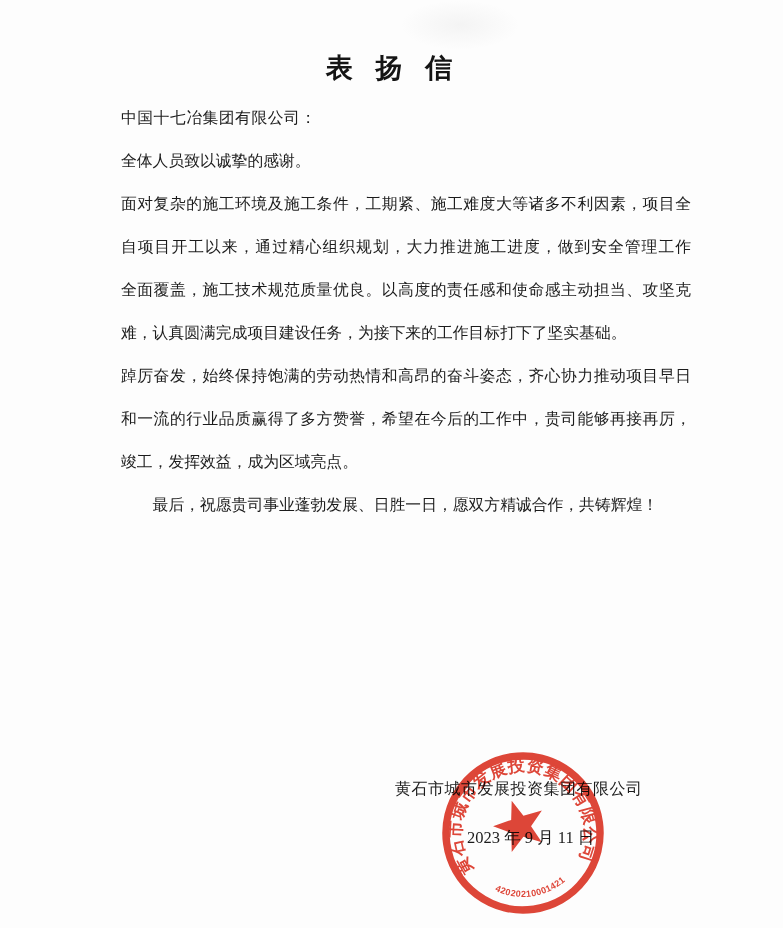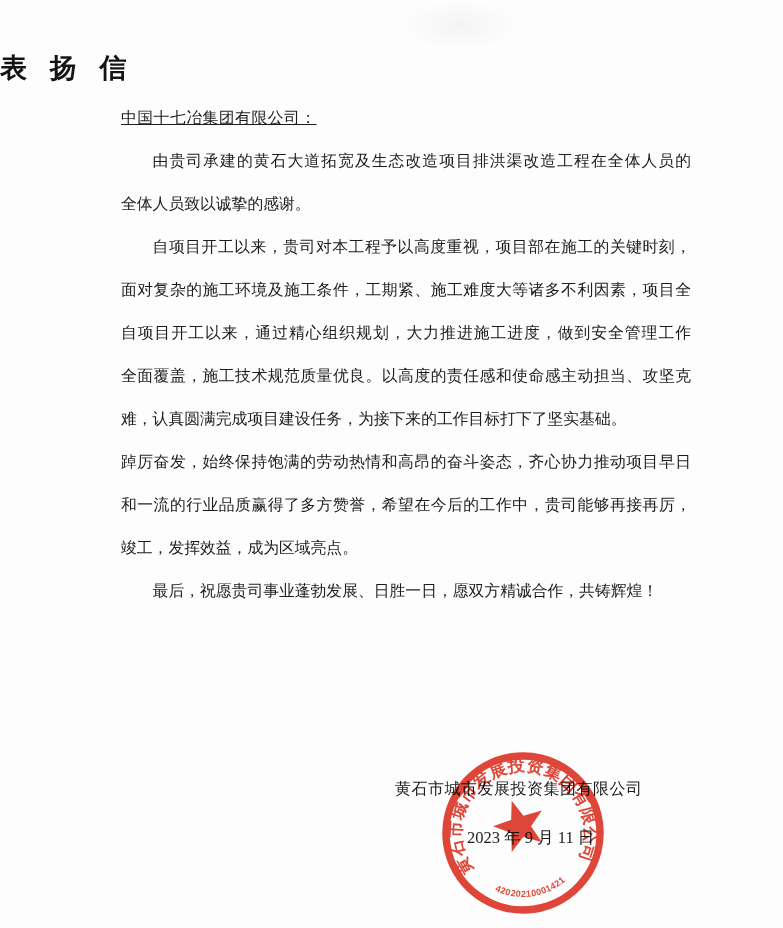--- a/index.html
+++ b/index.html
@@ -15,21 +15,21 @@
   }
   .smudge {
     position: absolute;
     left: 400px; top: 0; width: 120px; height: 50px;
     background: radial-gradient(ellipse at center, rgba(120,120,120,0.07), rgba(120,120,120,0) 70%);
     pointer-events: none;
   }
   .title {
     position: absolute;
     top: 50px; left: 0; right: 0;
-    text-align: left;
+    text-align: center;
     font-size: 27px;
     font-weight: bold;
     letter-spacing: 5px;
     word-spacing: 6px;
     color: #141414;
   }
   .letter {
     position: absolute;
     left: 121px; top: 96px;
     width: 570px;
@@ -41,21 +41,21 @@
     line-height: 43px;
     white-space: nowrap;
   }
   .fill {
     white-space: normal;
     text-align: justify;
     text-align-last: justify;
     overflow: hidden;
   }
   .first { text-indent: 2em; }
-  .salutation { letter-spacing: 0.5px; text-decoration: underline; }
+  .salutation { letter-spacing: 0.5px; }
   .sig-company {
     position: absolute;
     left: 395px; top: 778px;
     font-size: 16px;
     line-height: 22px;
     letter-spacing: 0.5px;
     color: #1c1c1c;
   }
   .sig-date {
     position: absolute;
@@ -80,26 +80,24 @@
 <div class="page">
 
   <div class="smudge"></div>
 
   <div class="title">表 扬 信</div>
 
   <div class="letter">
     <div class="ln salutation">中国十七冶集团有限公司：</div>
 
     <div class="para">
-      <div class="ln fill first">由贵司承建的黄石大道拓宽及生态改造项目排洪渠改造工程在全体人员的</div>
       <div class="ln">全体人员致以诚挚的感谢。</div>
     </div>
 
     <div class="para">
-      <div class="ln fill first">自项目开工以来，贵司对本工程予以高度重视，项目部在施工的关键时刻，</div>
       <div class="ln fill">面对复杂的施工环境及施工条件，工期紧、施工难度大等诸多不利因素，项目全</div>
       <div class="ln fill">自项目开工以来，通过精心组织规划，大力推进施工进度，做到安全管理工作</div>
       <div class="ln fill">全面覆盖，施工技术规范质量优良。以高度的责任感和使命感主动担当、攻坚克</div>
       <div class="ln">难，认真圆满完成项目建设任务，为接下来的工作目标打下了坚实基础。</div>
     </div>
 
     <div class="para">
       <div class="ln fill">踔厉奋发，始终保持饱满的劳动热情和高昂的奋斗姿态，齐心协力推动项目早日</div>
       <div class="ln fill">和一流的行业品质赢得了多方赞誉，希望在今后的工作中，贵司能够再接再厉，</div>
       <div class="ln">竣工，发挥效益，成为区域亮点。</div>

